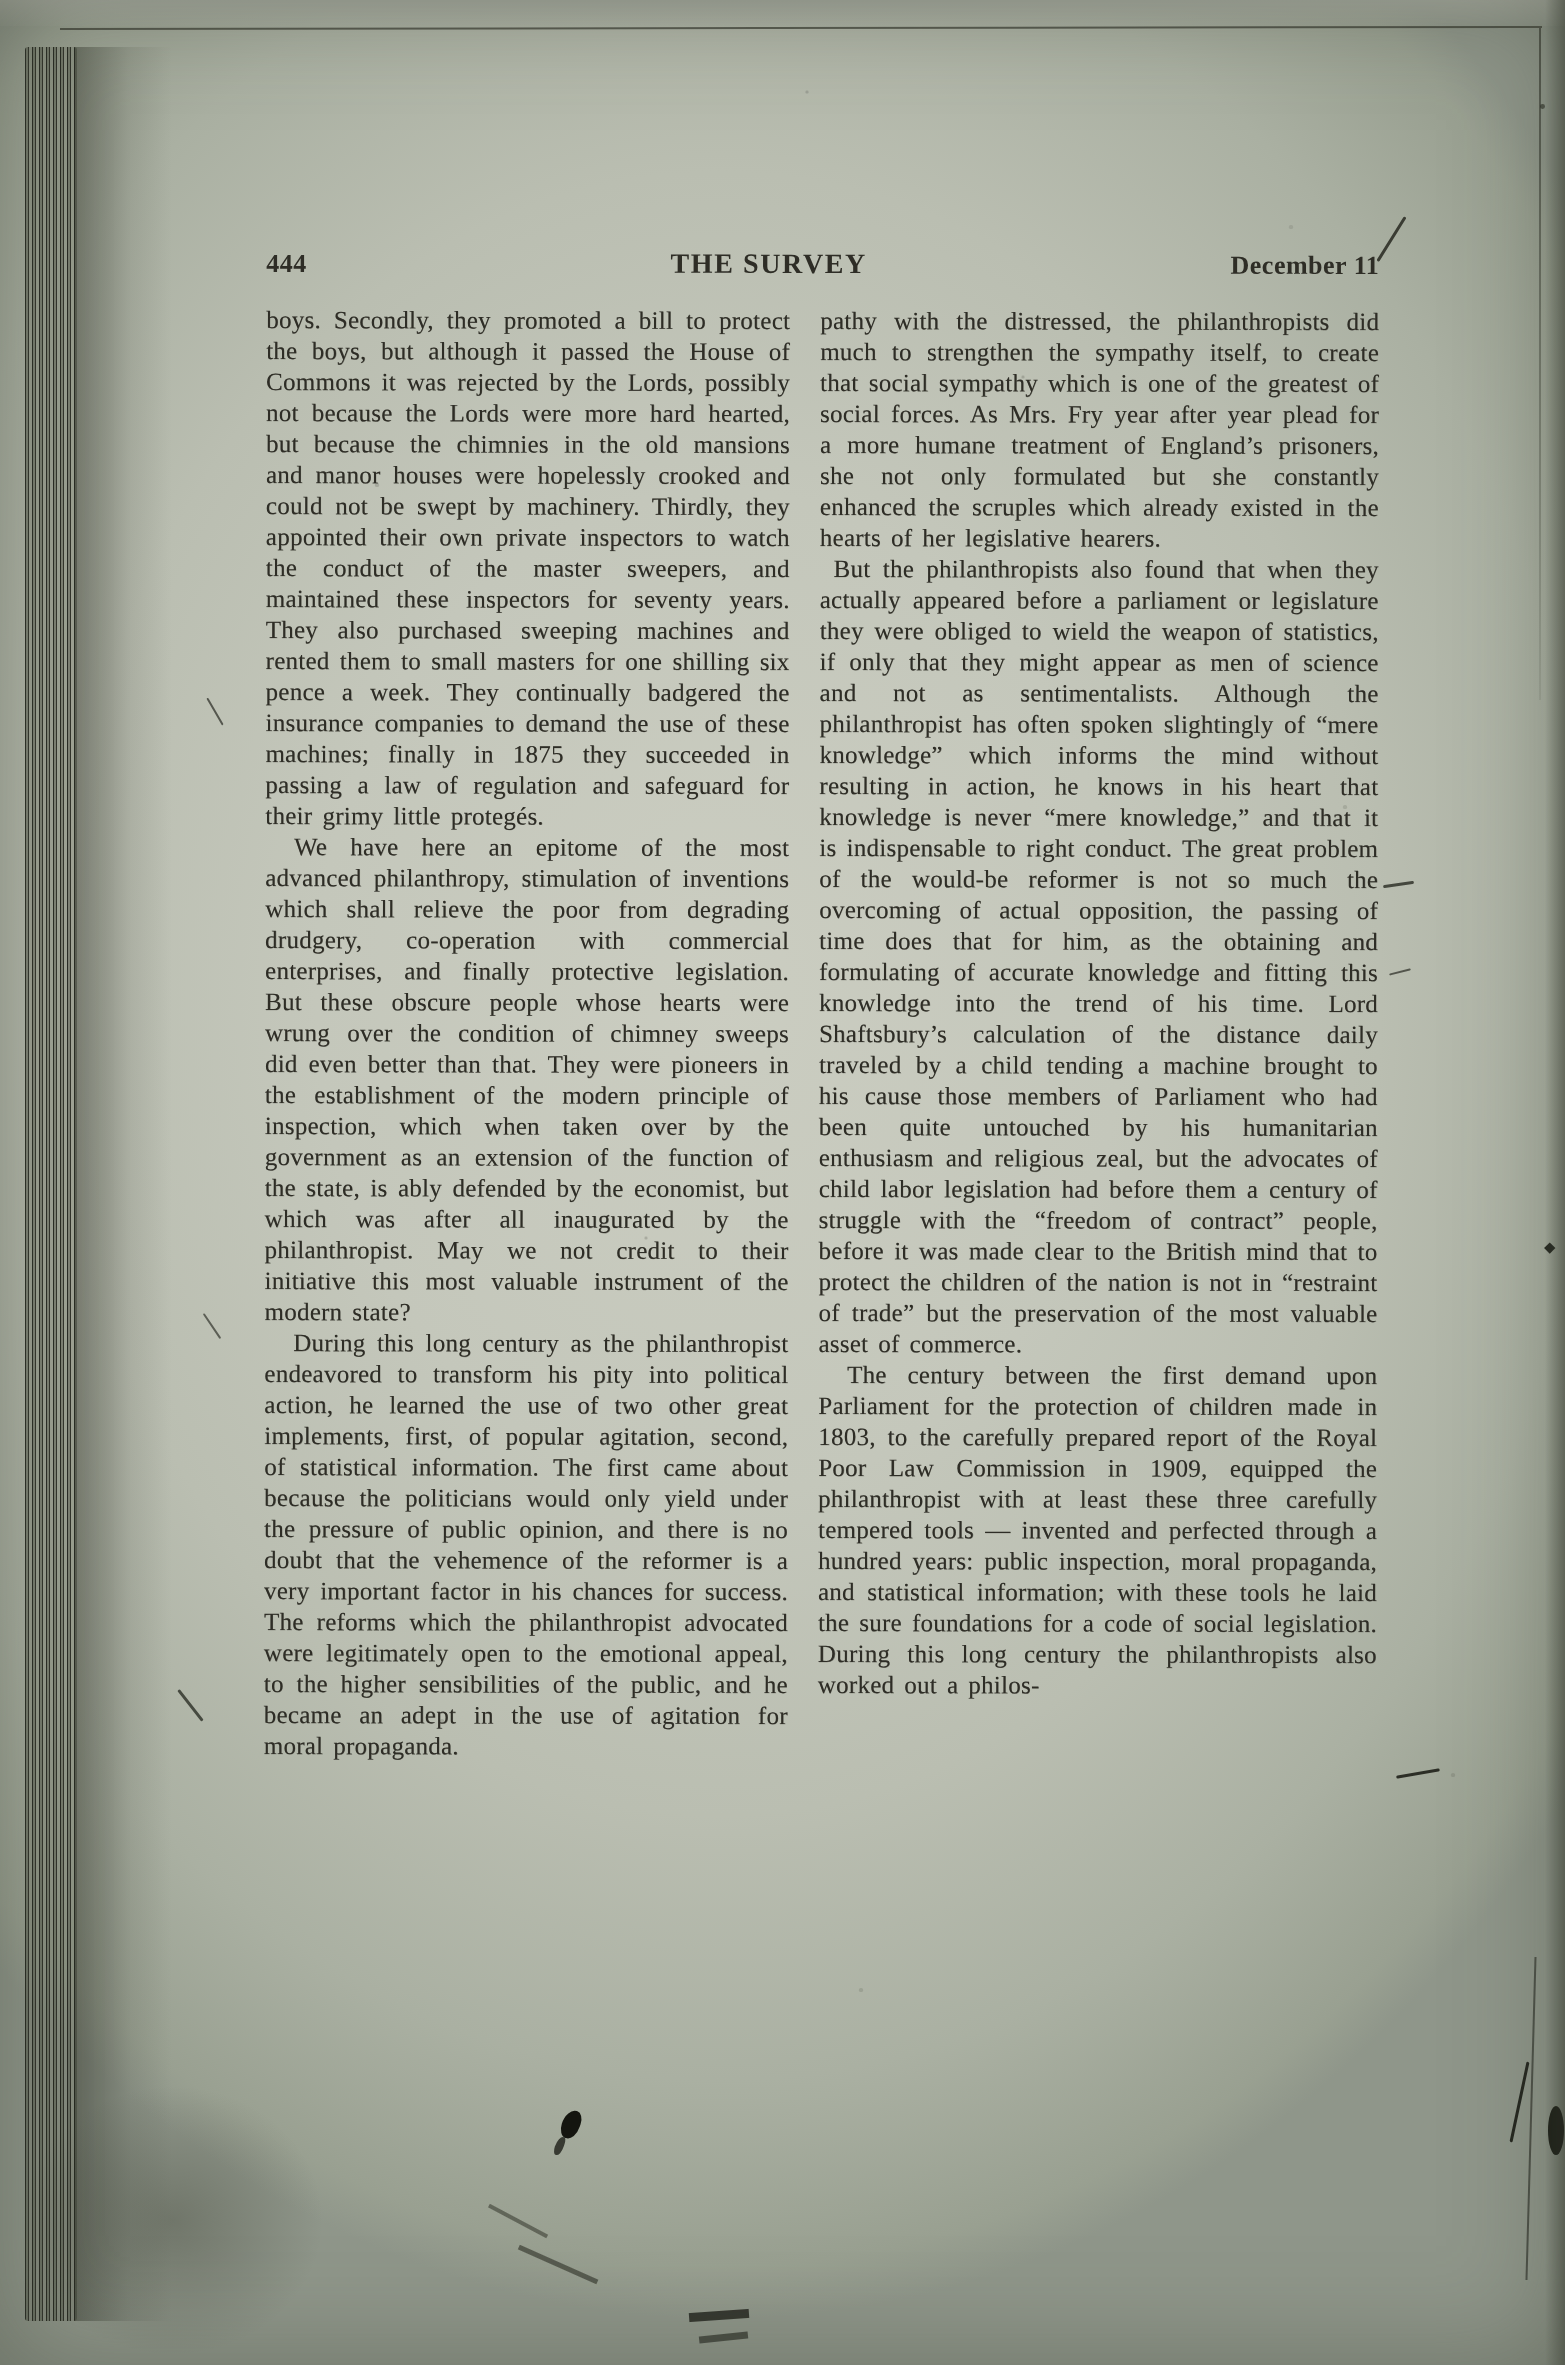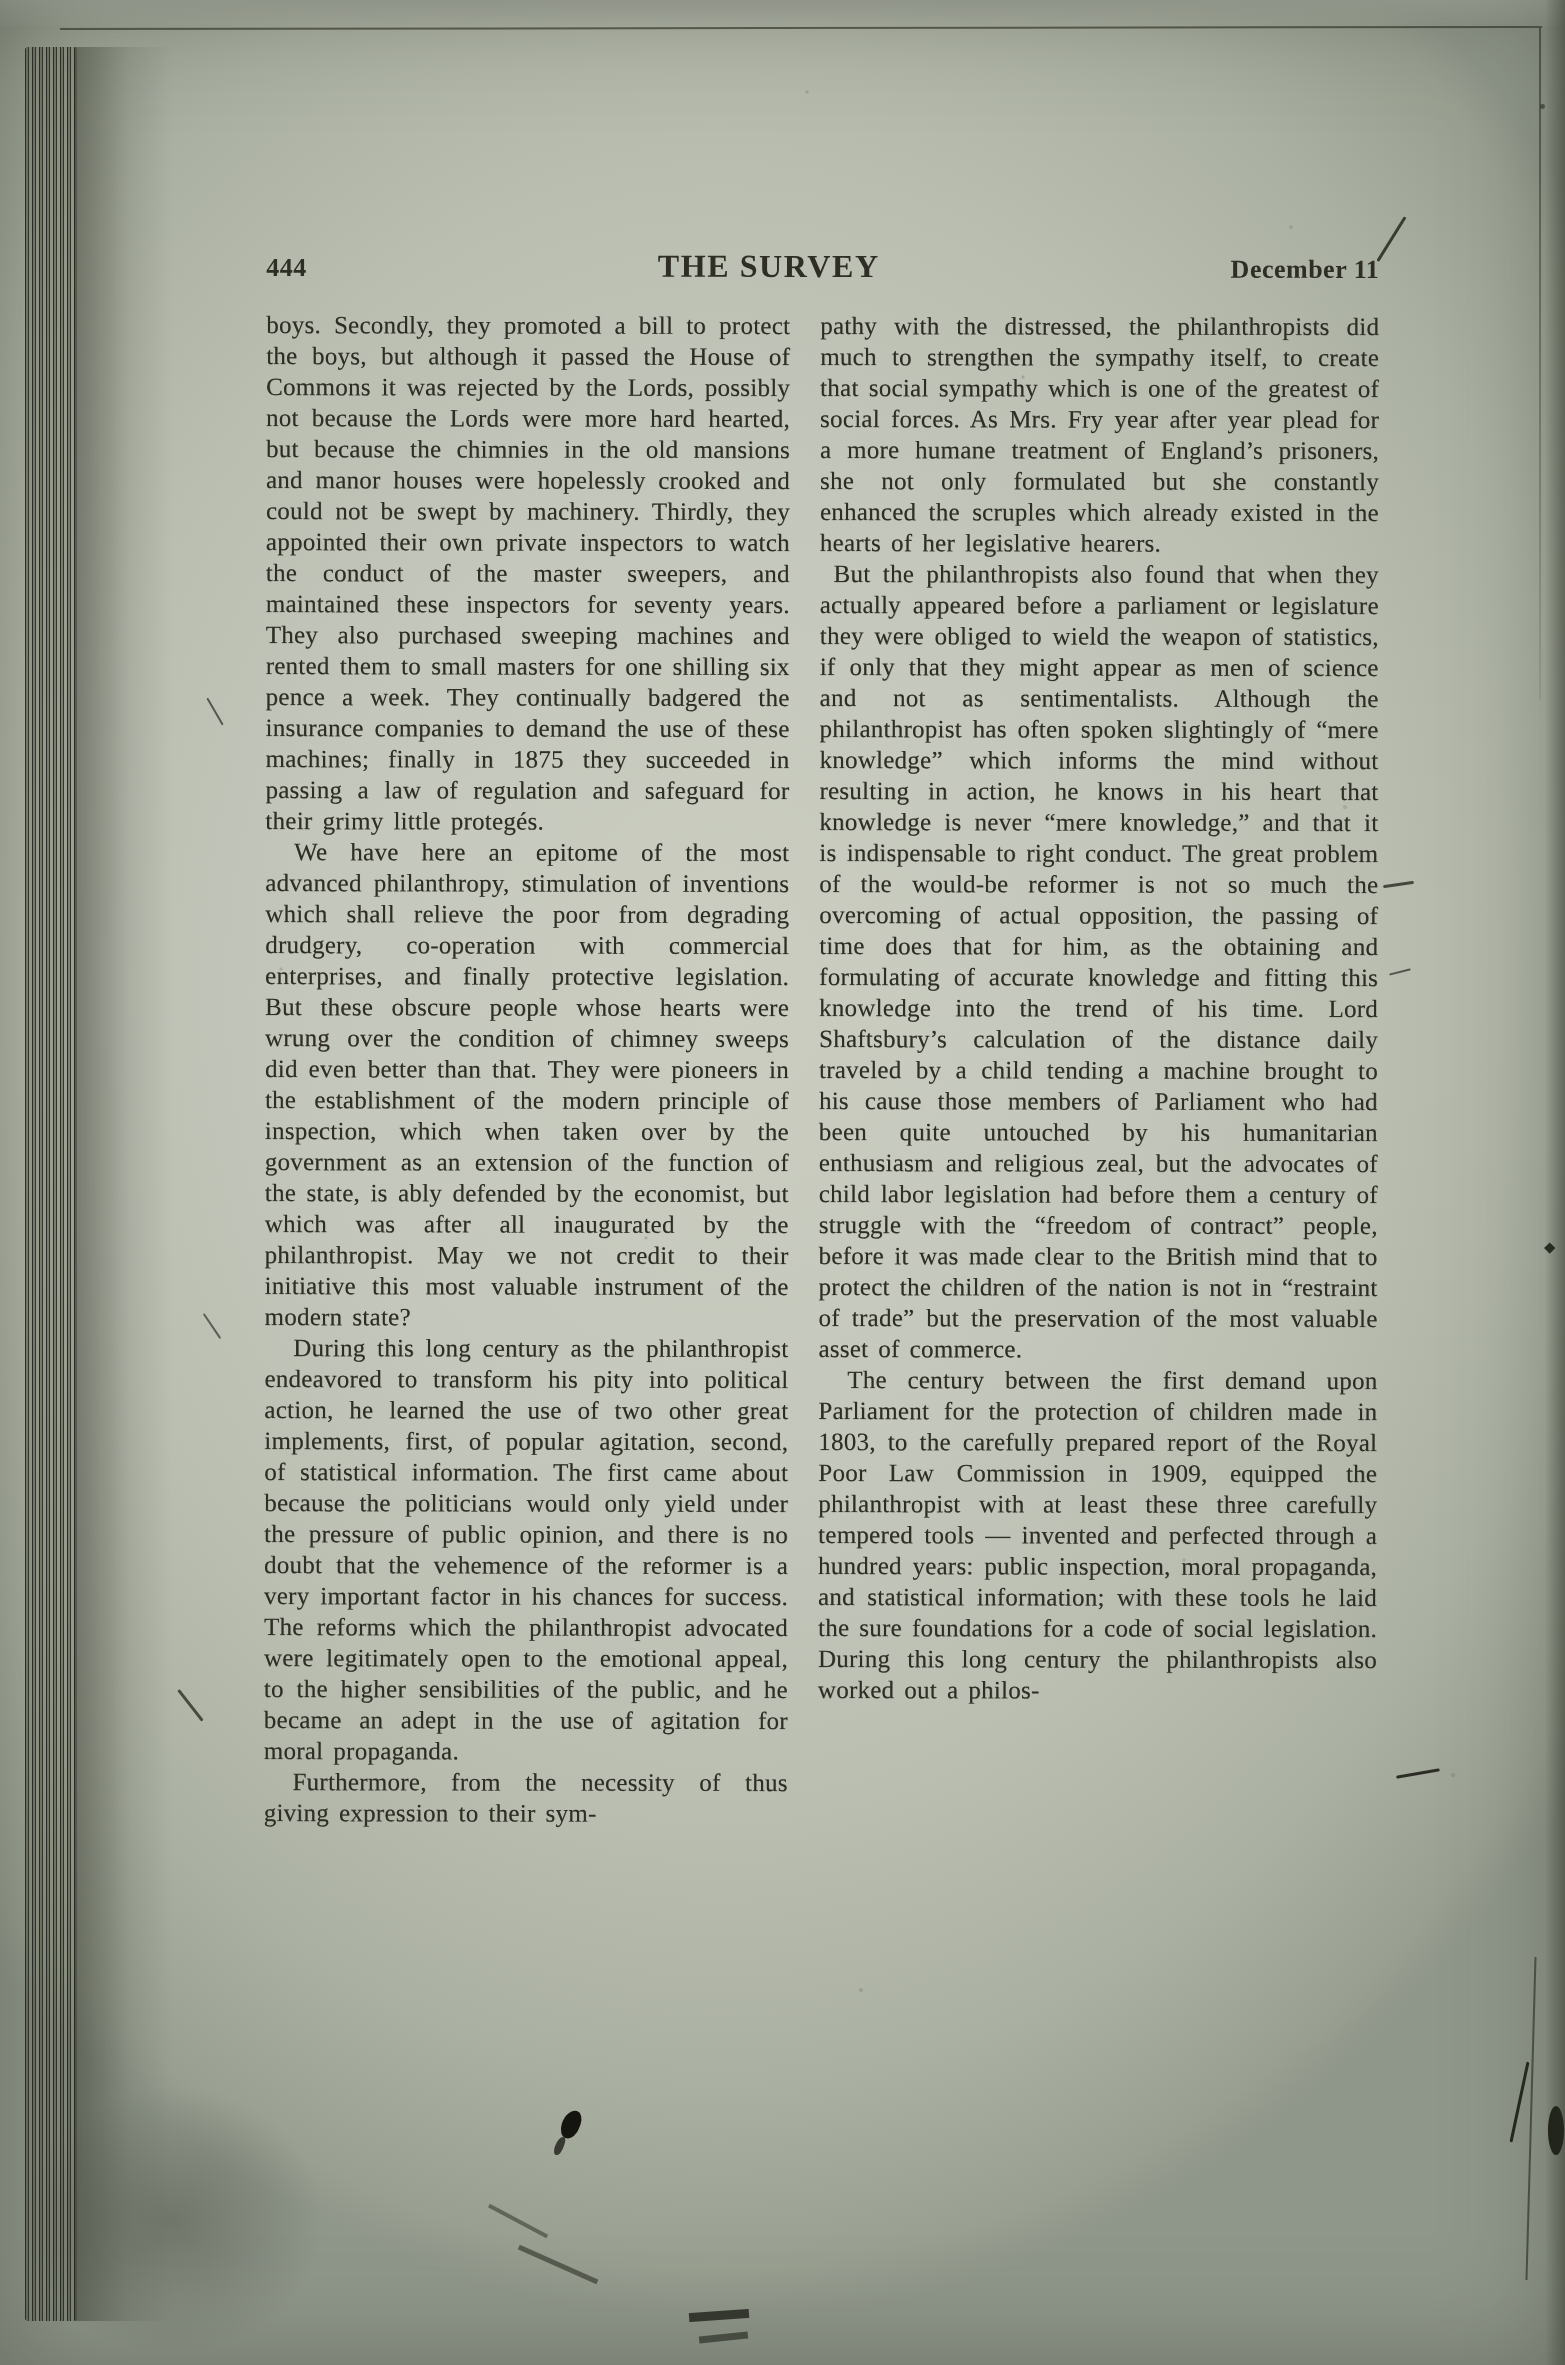--- a/index.html
+++ b/index.html
@@ -116,21 +116,21 @@
   }
   .page-header {
     display: flex;
     justify-content: space-between;
     align-items: baseline;
     font-weight: bold;
     font-size: 26px;
     letter-spacing: 0.5px;
   }
   .journal-title {
-    font-size: 32px;
+    font-size: 28px;
     letter-spacing: 1.6px;
   }
   .columns {
     display: flex;
     gap: 30px;
     margin-top: 25px;
   }
   .col {
     font-size: 25px;
     line-height: 31px;
@@ -165,21 +165,20 @@
       <span class="page-num">444</span>
       <span class="journal-title">THE SURVEY</span>
       <span class="issue-date">December 11</span>
     </header>
 
     <div class="columns">
       <div class="col col-left">
         <p class="para no-indent">boys. Secondly, they promoted a bill to protect the boys, but although it passed the House of Commons it was rejected by the Lords, possibly not because the Lords were more hard hearted, but because the chimnies in the old mansions and manor houses were hopelessly crooked and could not be swept by machinery. Thirdly, they appointed their own private inspectors to watch the conduct of the master sweepers, and maintained these inspectors for seventy years. They also purchased sweeping machines and rented them to small masters for one shilling six pence a week. They continually badgered the insurance companies to demand the use of these machines; finally in 1875 they succeeded in passing a law of regulation and safeguard for their grimy little protegés.</p>
         <p class="para">We have here an epitome of the most advanced philanthropy, stimulation of inventions which shall relieve the poor from degrading drudgery, co-operation with commercial enterprises, and finally protective legislation. But these obscure people whose hearts were wrung over the condition of chimney sweeps did even better than that. They were pioneers in the establishment of the modern principle of inspection, which when taken over by the government as an extension of the function of the state, is ably defended by the economist, but which was after all inaugurated by the philanthropist. May we not credit to their initiative this most valuable instrument of the modern state?</p>
         <p class="para">During this long century as the philanthropist endeavored to transform his pity into political action, he learned the use of two other great implements, first, of popular agitation, second, of statistical information. The first came about because the politicians would only yield under the pressure of public opinion, and there is no doubt that the vehemence of the reformer is a very important factor in his chances for success. The reforms which the philanthropist advocated were legitimately open to the emotional appeal, to the higher sensibilities of the public, and he became an adept in the use of agitation for moral propaganda.</p>
-        <p class="para">Furthermore, from the necessity of thus giving expression to their sym-</p>
       </div>
       <div class="col col-right">
         <p class="para no-indent">pathy with the distressed, the philanthropists did much to strengthen the sympathy itself, to create that social sympathy which is one of the greatest of social forces. As Mrs. Fry year after year plead for a more humane treatment of England’s prisoners, she not only formulated but she constantly enhanced the scruples which already existed in the hearts of her legislative hearers.</p>
         <p class="para small-indent">But the philanthropists also found that when they actually appeared before a parliament or legislature they were obliged to wield the weapon of statistics, if only that they might appear as men of science and not as sentimentalists. Although the philanthropist has often spoken slightingly of “mere knowledge” which informs the mind without resulting in action, he knows in his heart that knowledge is never “mere knowledge,” and that it is indispensable to right conduct. The great problem of the would-be reformer is not so much the overcoming of actual opposition, the passing of time does that for him, as the obtaining and formulating of accurate knowledge and fitting this knowledge into the trend of his time. Lord Shaftsbury’s calculation of the distance daily traveled by a child tending a machine brought to his cause those members of Parliament who had been quite untouched by his humanitarian enthusiasm and religious zeal, but the advocates of child labor legislation had before them a century of struggle with the “freedom of contract” people, before it was made clear to the British mind that to protect the children of the nation is not in “restraint of trade” but the preservation of the most valuable asset of commerce.</p>
         <p class="para">The century between the first demand upon Parliament for the protection of children made in 1803, to the carefully prepared report of the Royal Poor Law Commission in 1909, equipped the philanthropist with at least these three carefully tempered tools — invented and perfected through a hundred years: public inspection, moral propaganda, and statistical information; with these tools he laid the sure foundations for a code of social legislation. During this long century the philanthropists also worked out a philos-</p>
       </div>
     </div>
   </div>
 
   <div class="artifact mark-slash-tr"></div>

